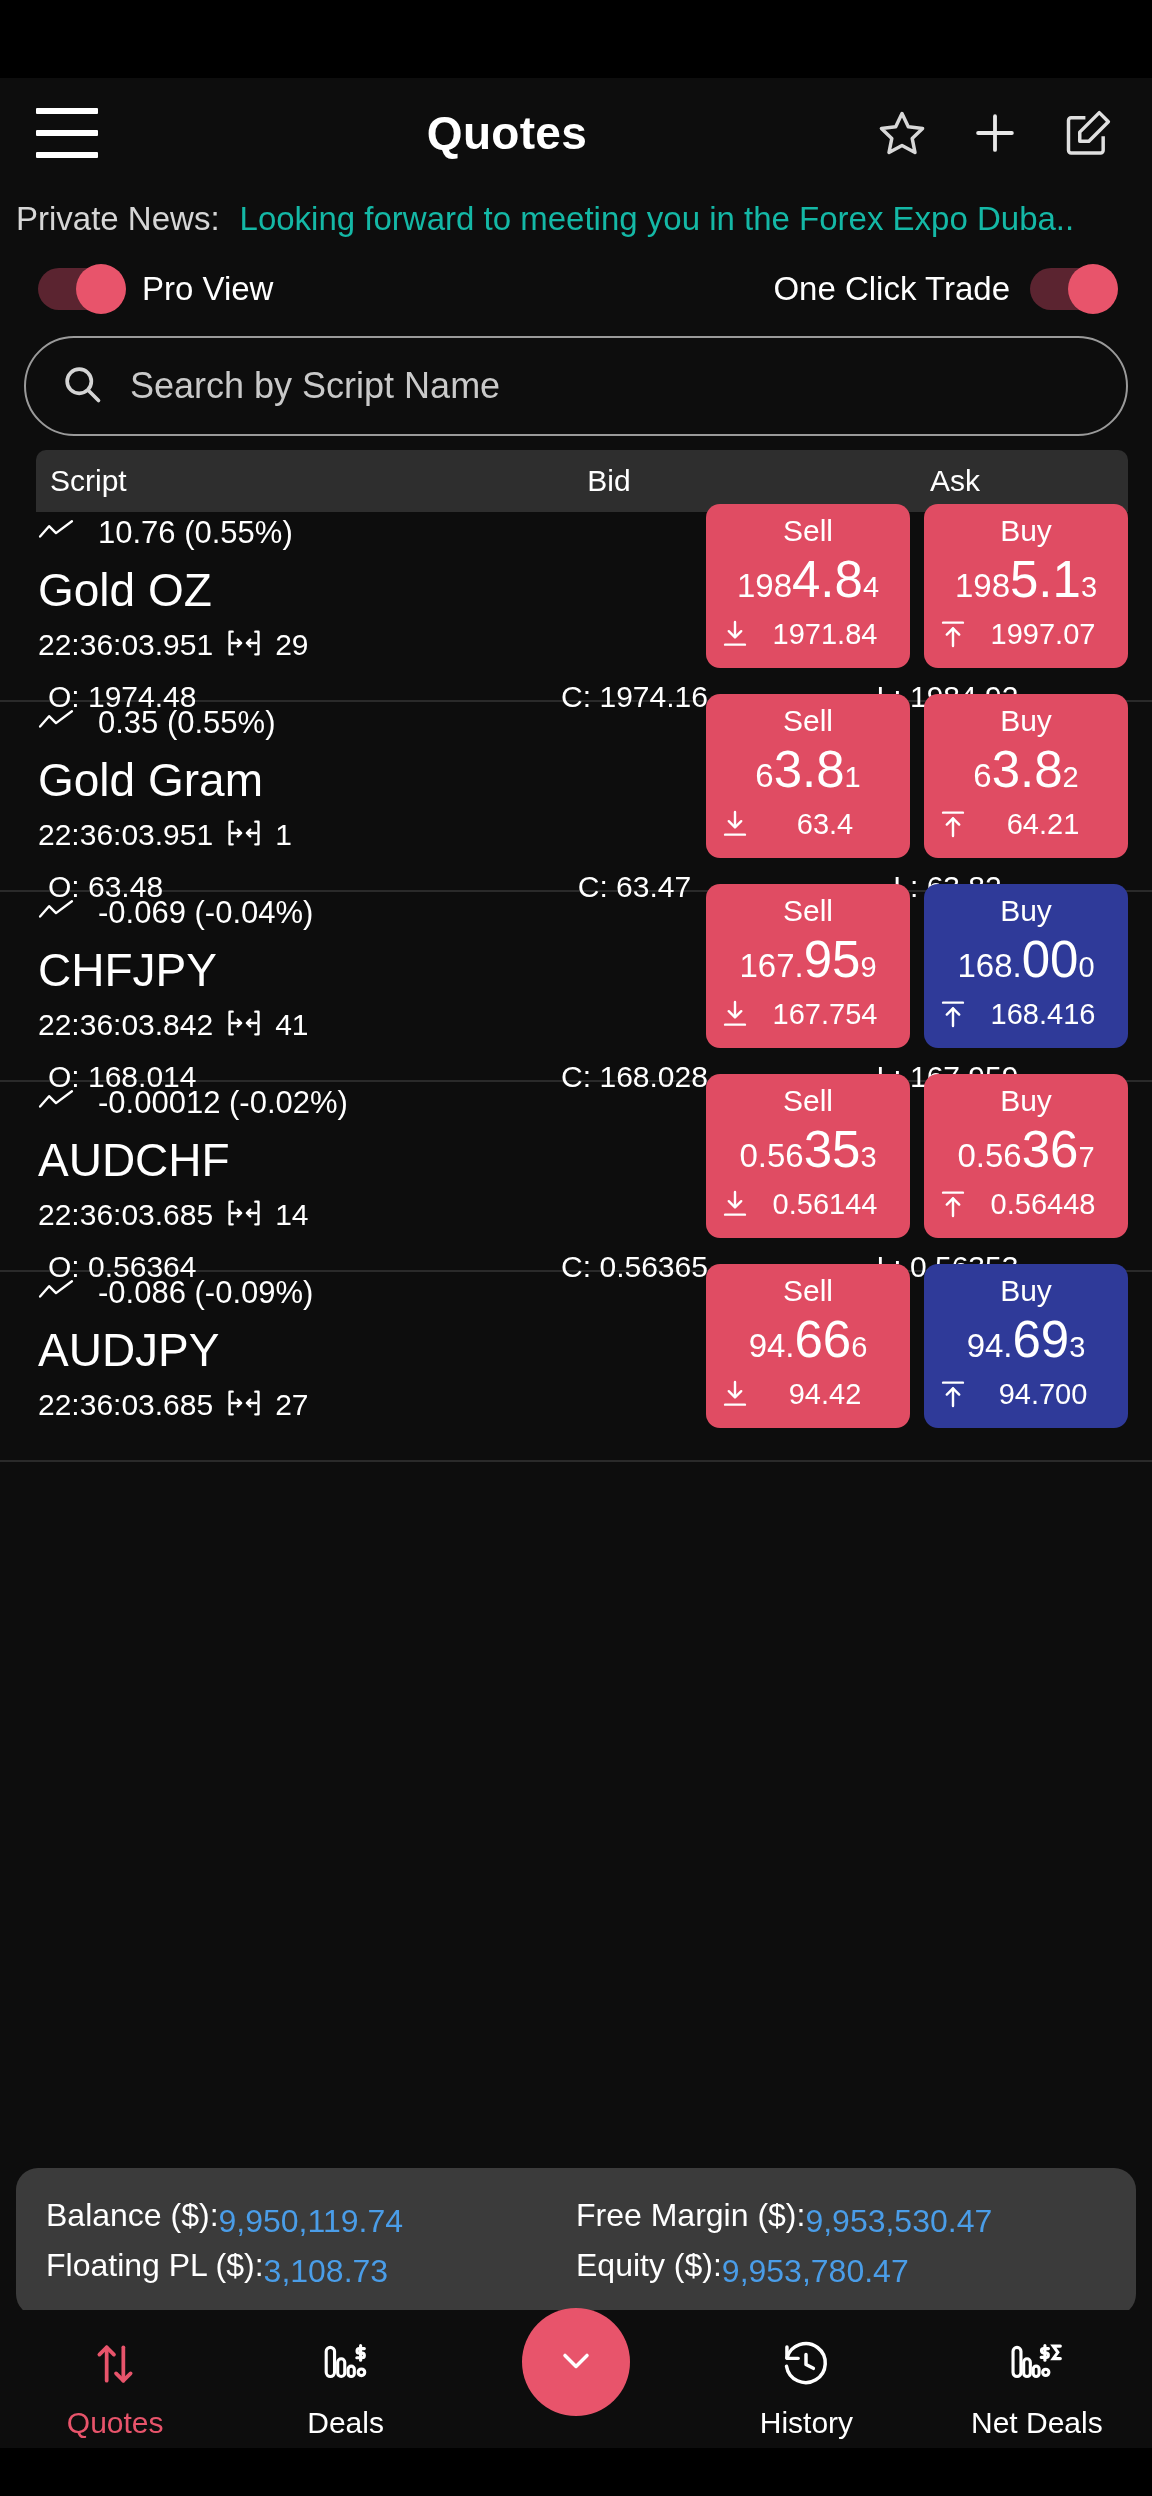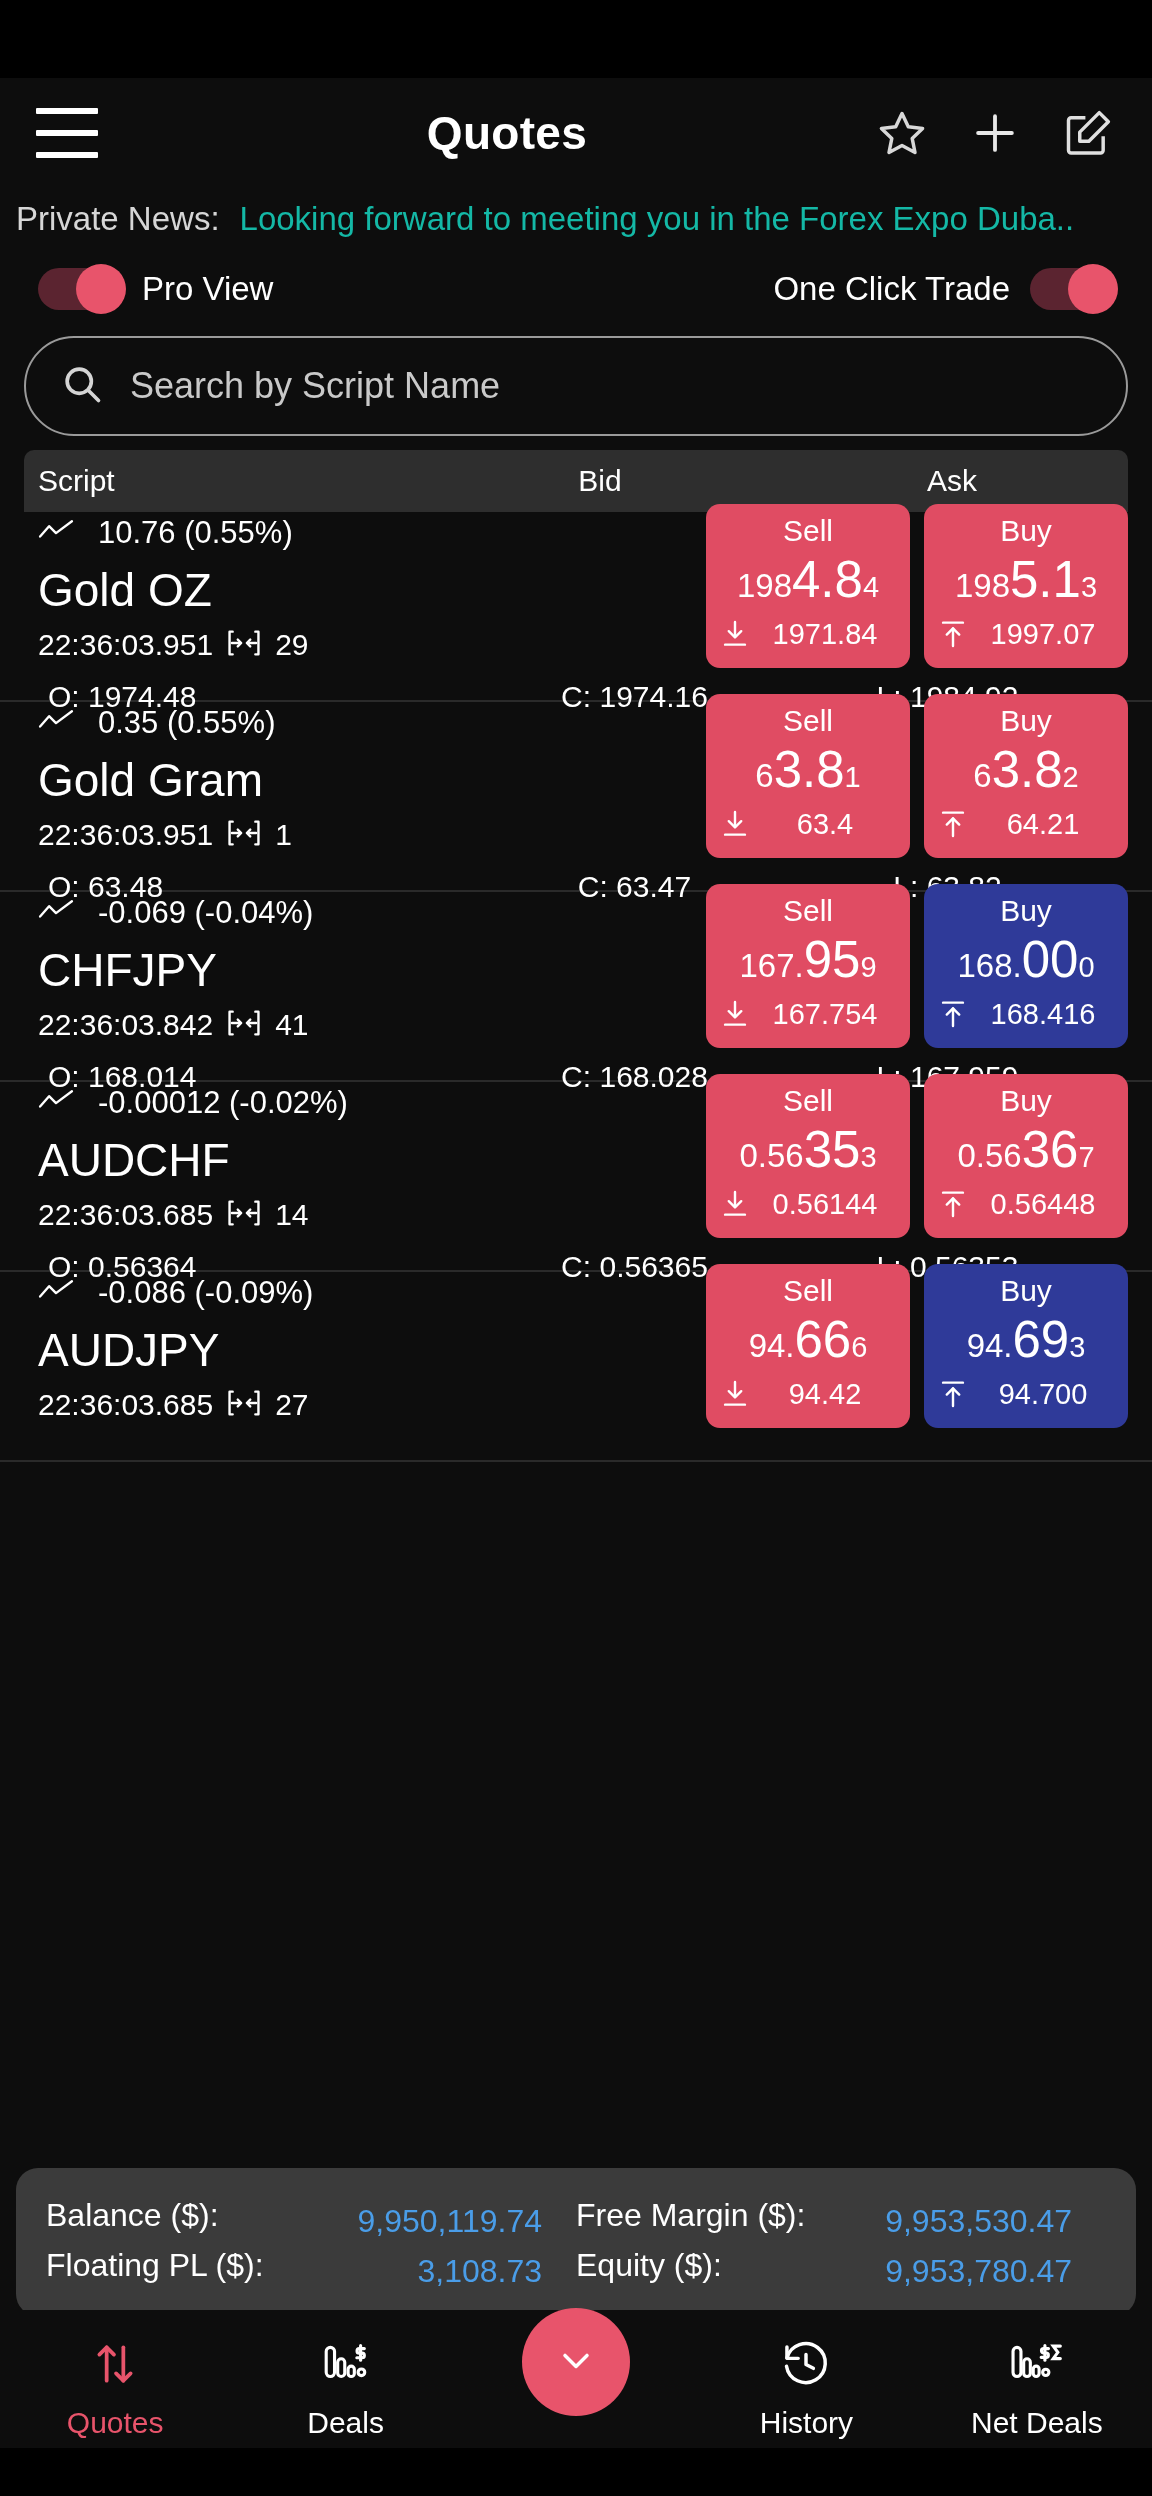--- a/index.html
+++ b/index.html
@@ -66,21 +66,21 @@
     height: 100px; border: 2px solid #9a9a9a; border-radius: 50px;
     display: flex; align-items: center; padding: 0 34px; gap: 26px;
     background: #0d0d0d;
   }
   .search-placeholder { font-size: 36px; color: #c9c9c9; }
 
   
   .colhead-wrap { padding: 14px 24px 0 24px; }
   .colhead {
     background: #2e2e2e; border-radius: 10px 10px 0 0;
-    height: 62px; display: flex; align-items: center; color: #ffffff; font-size: 30px;
+    height: 62px; display: flex; align-items: center; color: #ffffff; font-size: 30px; margin-left: 12px;
   }
   .colhead .c-script { flex: 0 0 400px; padding-left: 14px; }
   .colhead .c-bid { flex: 1; text-align: center; }
   .colhead .c-ask { flex: 1; text-align: center; }
 
   
   .quotes { position: relative; }
   .quote-row {
     position: relative;
     height: 190px;
@@ -133,21 +133,21 @@
 
   
   .account {
     position: absolute; left: 16px; right: 16px; bottom: 180px;
     background: #3b3b3b; border-radius: 22px;
     padding: 22px 30px 26px 30px;
   }
   .acc-row { display: flex; height: 50px; align-items: center; }
   .acc-cell { flex: 1; display: flex; align-items: center; }
   .acc-key { font-size: 32px; color: #ffffff; flex: none; }
-  .acc-val { font-size: 32px; color: #4a9de8; flex: 1; text-align: right; padding-right: 34px; margin-top: 12px;}
+  .acc-val { font-size: 32px; color: #4a9de8; flex: 1; text-align: left; padding-right: 34px; margin-top: 12px;}
 
   
   .bottomnav {
     position: absolute; left: 0; right: 0; bottom: 0;
     height: 186px; background: #0d0d0d;
     display: flex; align-items: flex-start;
   }
   .nav-item {
     flex: 1; display: flex; flex-direction: column; align-items: center;
     padding-top: 26px; gap: 14px;

